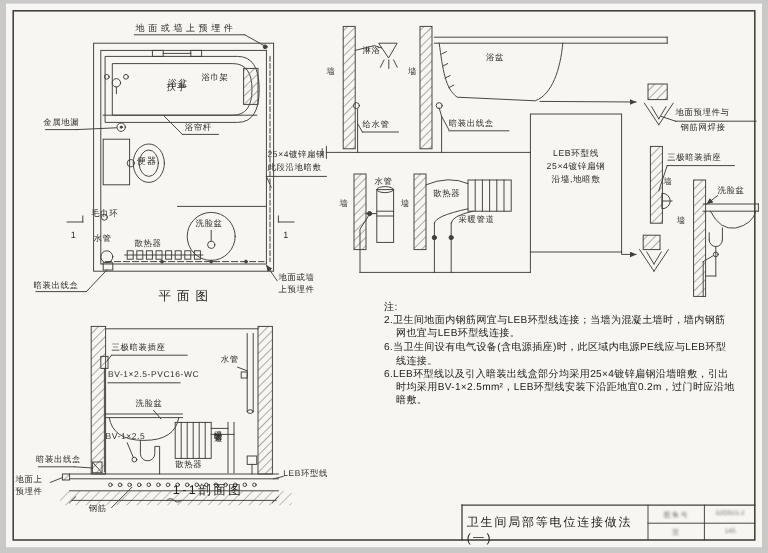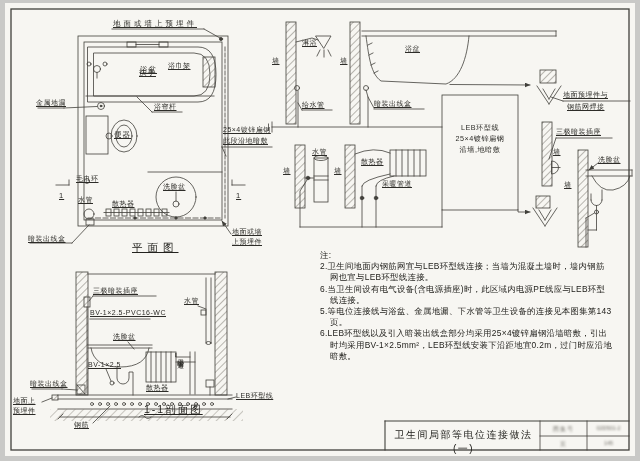--- a/index.html
+++ b/index.html
@@ -11,37 +11,37 @@
   #sheet{
     position:absolute;left:5px;top:3px;width:630px;height:453px;
     background:#f7f6f2;
   }
   svg.canvas{position:absolute;left:0;top:0;width:640px;height:461px;}
   .geo line,.geo path,.geo rect,.geo circle,.geo ellipse,.geo polyline{
     stroke:#41403b;fill:none;stroke-width:0.8;stroke-linecap:square;
   }
   .lbl{
     position:absolute;white-space:nowrap;color:#2d2c28;
-    font-size:7.5px;line-height:1.05;letter-spacing:1px;text-decoration:underline;
+    font-size:7.5px;line-height:1.05;letter-spacing:1px;
   }
   .lbl-sp{letter-spacing:3px;}
   .lbl-sm{font-size:7px;letter-spacing:0.5px;}
   .lbl-title{font-size:10.5px;letter-spacing:5px;color:#23221e;}
   .lbl-vert{writing-mode:vertical-rl;letter-spacing:1px;}
   .boxtext{
     position:absolute;left:443px;top:122px;width:74px;text-align:center;
     font-size:7.2px;line-height:11px;color:#2d2c28;letter-spacing:0.5px;
   }
   .notes{
     position:absolute;left:320px;top:250px;width:293px;
     font-size:8.4px;line-height:11.2px;color:#23221e;letter-spacing:0.3px;
   }
   .note-item{padding-left:10px;text-indent:-10px;}
   .tb-title{
-    position:absolute;left:389px;top:428px;width:149px;text-align:center;
+    position:absolute;left:389px;top:428px;width:149px;
     font-size:10px;letter-spacing:1.5px;color:#23221e;
   }
   .tb-cell{
     position:absolute;text-align:center;color:#5c5a54;
     filter:blur(0.9px);opacity:0.85;
   }
   .tb-a{left:541px;width:45px;font-size:6px;letter-spacing:1px;}
   .tb-b{left:588px;width:41px;font-size:5.5px;}
 </style>
 </head>
@@ -383,21 +383,20 @@
   <div class="lbl lbl-sm" style="left:567px;top:103px;">钢筋网焊接</div>
   <div class="lbl lbl-sm" style="left:556px;top:128px;">三极暗装插座</div>
   <div class="lbl lbl-sm" style="left:553px;top:148px;">墙</div>
   <div class="lbl lbl-sm" style="left:598px;top:156px;">洗脸盆</div>
   <div class="lbl lbl-sm" style="left:564px;top:181px;">墙</div>
 
   <div class="notes">
     <div>注:</div>
     <div class="note-item">2.卫生间地面内钢筋网宜与LEB环型线连接；当墙为混凝土墙时，墙内钢筋网也宜与LEB环型线连接。</div>
     <div class="note-item">6.当卫生间设有电气设备(含电源插座)时，此区域内电源PE线应与LEB环型线连接。</div>
-    <div class="note-item">5.等电位连接线与浴盆、金属地漏、下水管等卫生设备的连接见本图集第143页。</div>
     <div class="note-item">6.LEB环型线以及引入暗装出线盒部分均采用25×4镀锌扁钢沿墙暗敷，引出时均采用BV-1×2.5mm²，LEB环型线安装下沿距地宜0.2m，过门时应沿地暗敷。</div>
   </div>
 
   <div class="tb-title">卫生间局部等电位连接做法(一)</div>
   <div class="tb-cell tb-a" style="top:425px;">图集号</div>
   <div class="tb-cell tb-a" style="top:440px;">页</div>
   <div class="tb-cell tb-b" style="top:425px;">02D501-2</div>
   <div class="tb-cell tb-b" style="top:440px;">145</div>
 </div>
 

